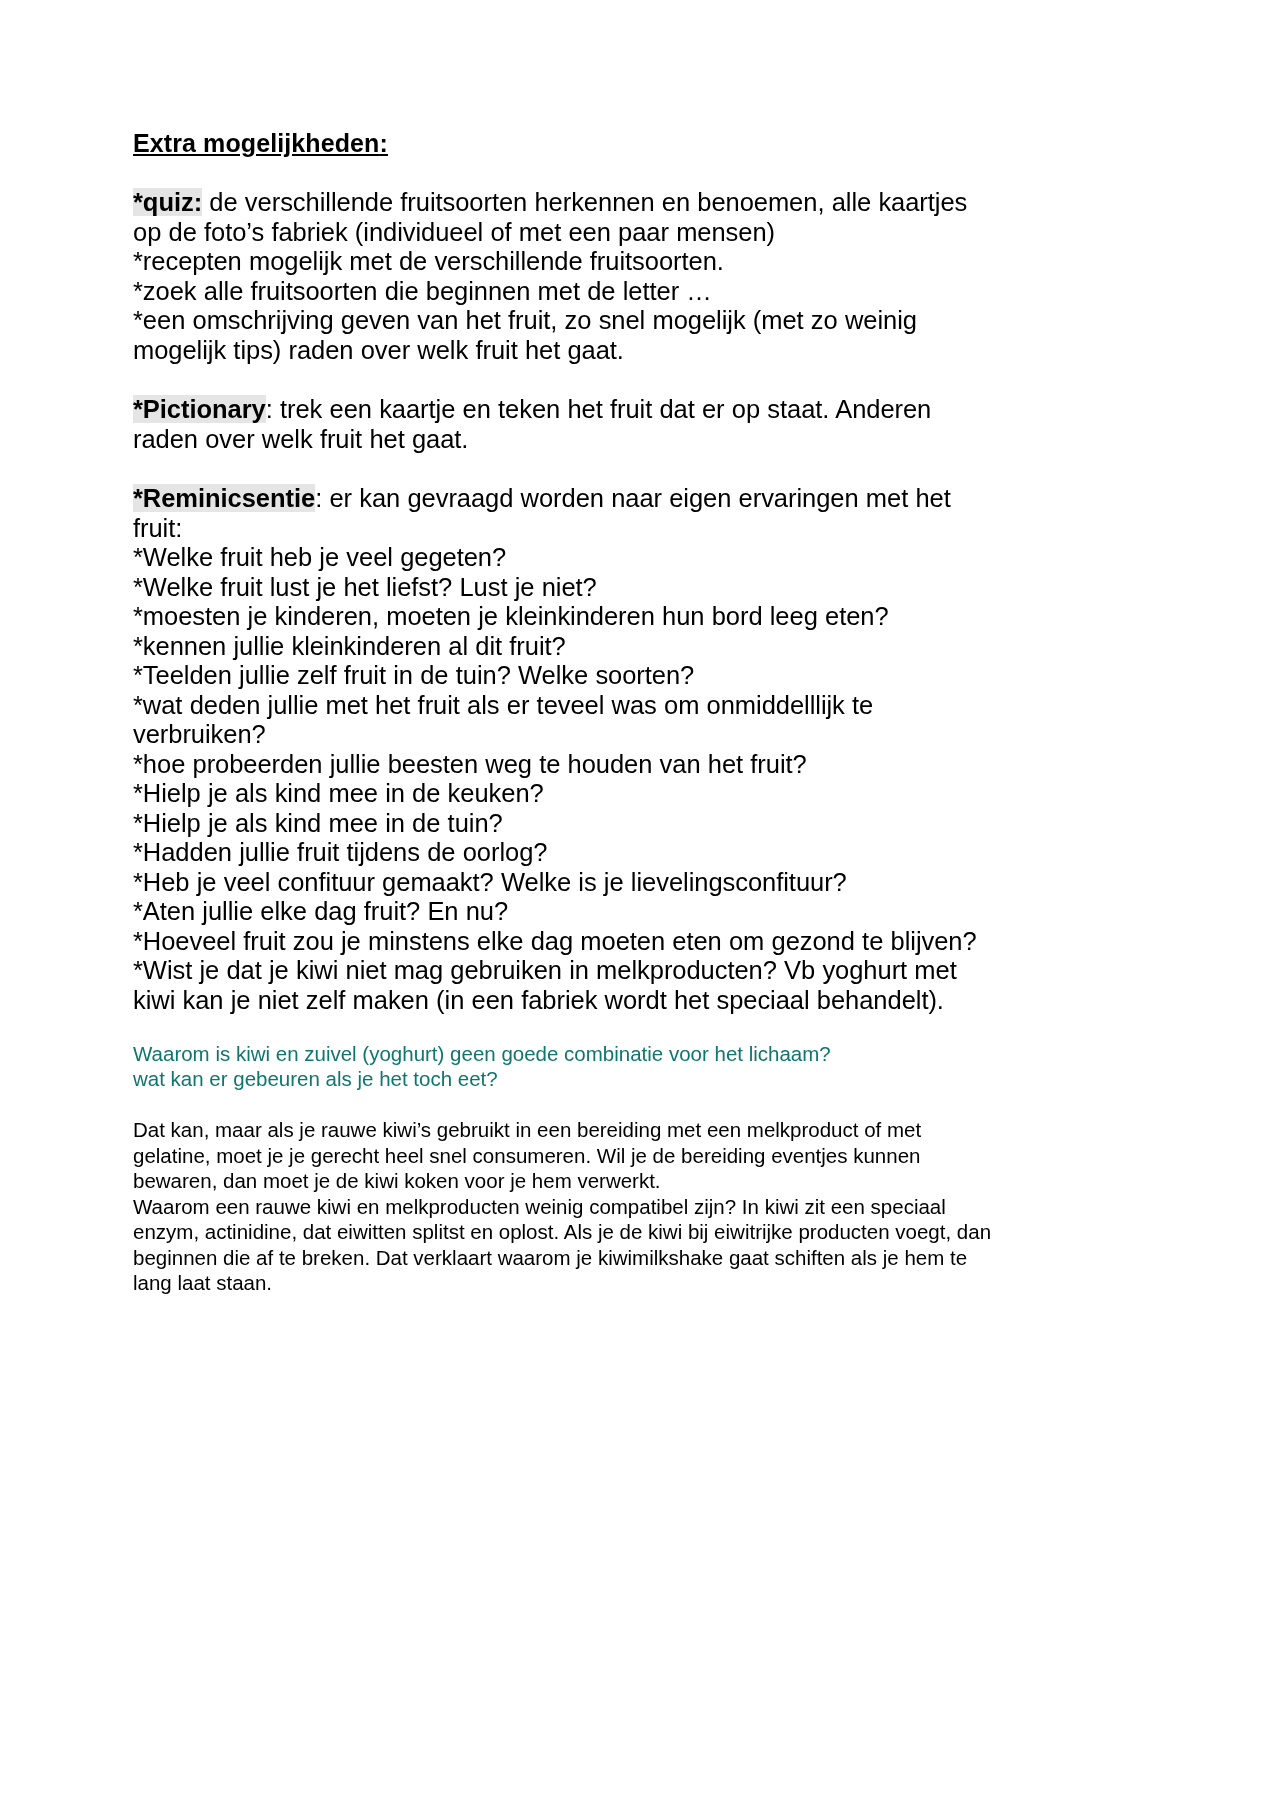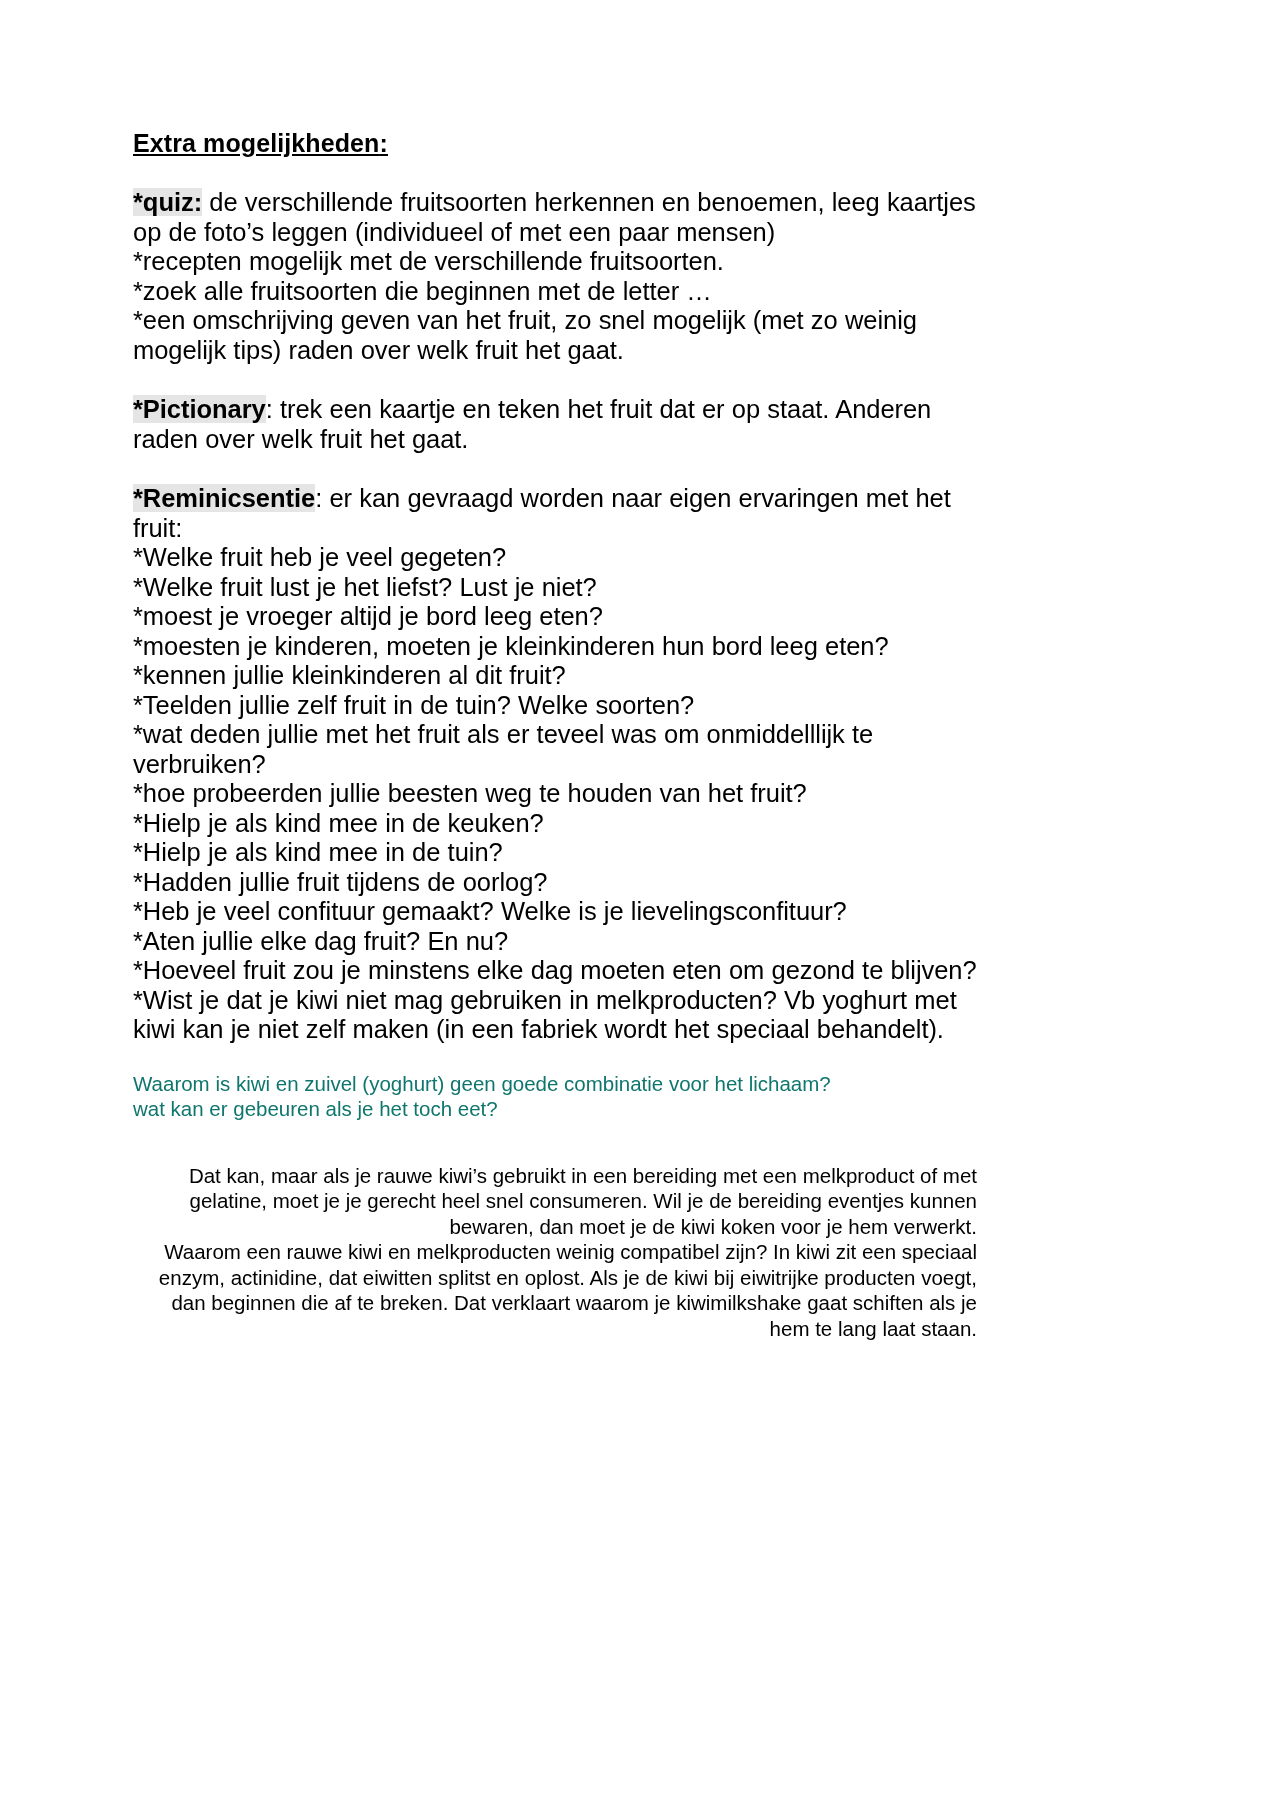--- a/index.html
+++ b/index.html
@@ -68,58 +68,56 @@
     line-height: 25px;
     margin: 0;
     letter-spacing: 0px;
   }
 
   
   .closing-block {
     color: #000000;
     font-size: 20.5px;
     line-height: 25.5px;
-    margin: 16px;
+    margin: 0;
     letter-spacing: 0px;
-    text-align: right;
   }
   .gap-md { height: 26px; }
   .gap-lg { height: 30px; }
 </style>
 </head>
 <body>
 
 <div class="page">
   <div class="content">
 
     <div class="doc-title"><span>Extra mogelijkheden</span><span class="colon">:</span></div>
 
     <div class="gap-lg"></div>
 
     <div class="block">
-      <span class="para"><span class="hl"><span>*quiz</span><span>:</span></span><span> de verschillende fruitsoorten herkennen en benoemen, leeg kaartjes op de foto’s leggen (individueel of met een paar mensen)</span></span>
+      <span class="para"><span class="hl"><span>*quiz</span><span>:</span></span><span> de verschillende fruitsoorten herkennen en benoemen, alle kaartjes op de foto’s fabriek (individueel of met een paar mensen)</span></span>
       <span class="para">*recepten mogelijk met de verschillende fruitsoorten.</span>
       <span class="para">*zoek alle fruitsoorten die beginnen met de letter …</span>
       <span class="para">*een omschrijving geven van het fruit, zo snel mogelijk (met zo weinig mogelijk tips) raden over welk fruit het gaat.</span>
     </div>
 
     <div class="gap-lg"></div>
 
     <div class="block">
       <span class="hl"><span>*Pictionary</span></span><span>:</span><span> trek een kaartje en teken het fruit dat er op staat. Anderen raden over welk fruit het gaat.</span>
     </div>
 
     <div class="gap-lg"></div>
 
     <div class="block">
       <span class="para"><span class="hl"><span> </span><span>*Reminicsentie</span></span><span>:</span><span> er kan gevraagd worden naar eigen ervaringen met het fruit:</span></span>
 
       <span class="para">*Welke fruit heb je veel gegeten?</span>
       <span class="para">*Welke fruit lust je het liefst? Lust je niet?</span>
-      <span class="para">*moest je vroeger altijd je bord leeg eten?</span>
       <span class="para">*moesten je kinderen, moeten je kleinkinderen hun bord leeg eten?</span>
       <span class="para">*kennen jullie kleinkinderen al dit fruit?</span>
       <span class="para">*Teelden jullie zelf fruit in de tuin? Welke soorten?</span>
       <span class="para">*wat deden jullie met het fruit als er teveel was om onmiddelllijk te verbruiken?</span>
       <span class="para">*hoe probeerden jullie beesten weg te houden van het fruit?</span>
       <span class="para">*Hielp je als kind mee in de keuken?</span>
       <span class="para">*Hielp je als kind mee in de tuin?</span>
       <span class="para">*Hadden jullie fruit tijdens de oorlog?</span>
       <span class="para">*Heb je veel confituur gemaakt? Welke is je lievelingsconfituur?</span>
       <span class="para">*Aten jullie elke dag fruit? En nu?</span>

